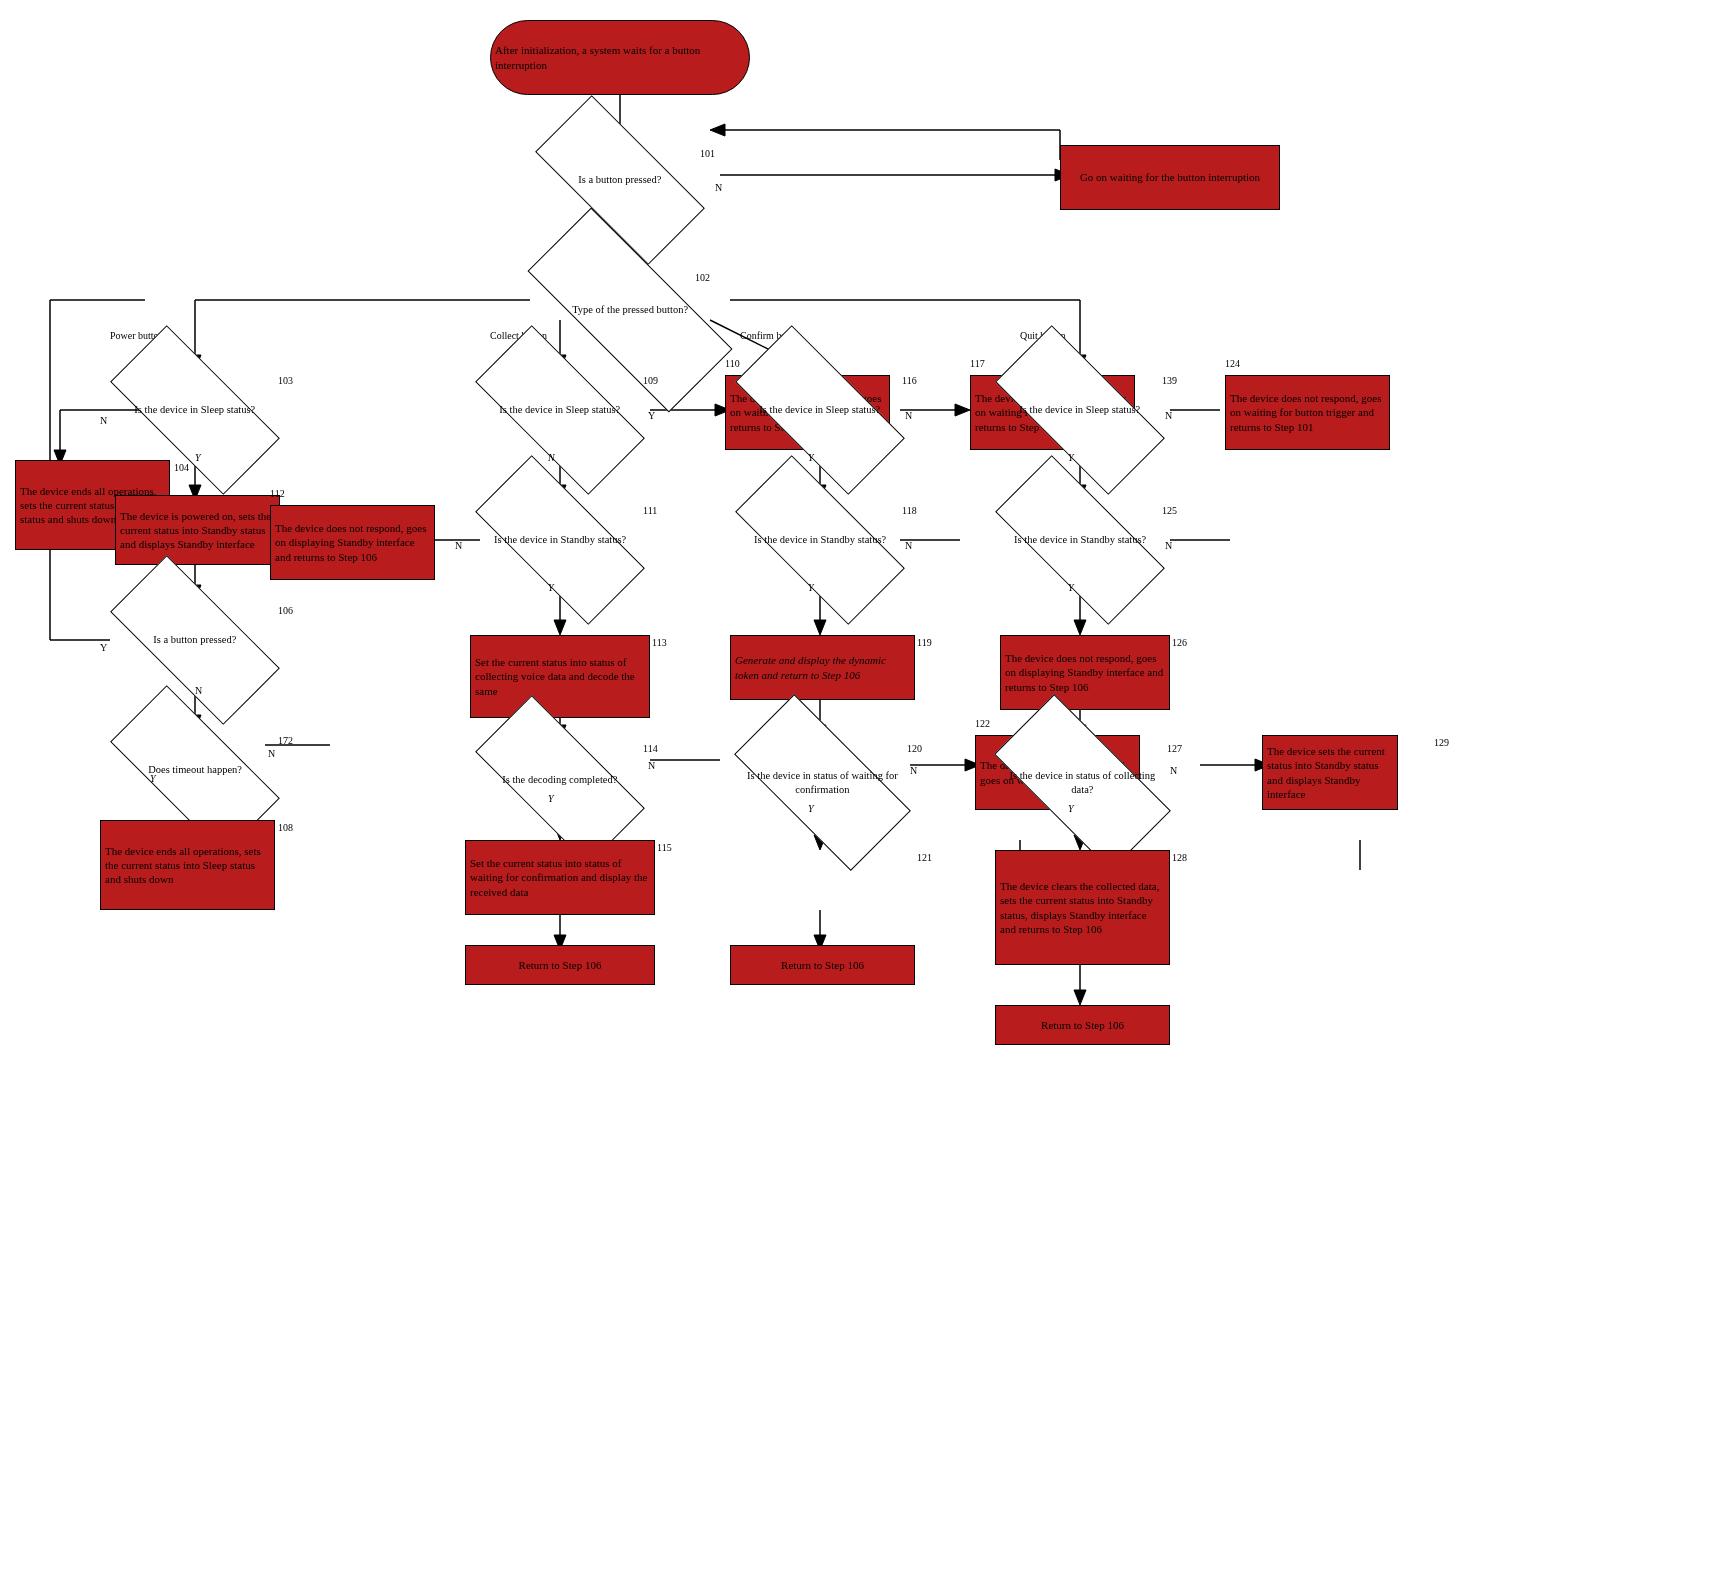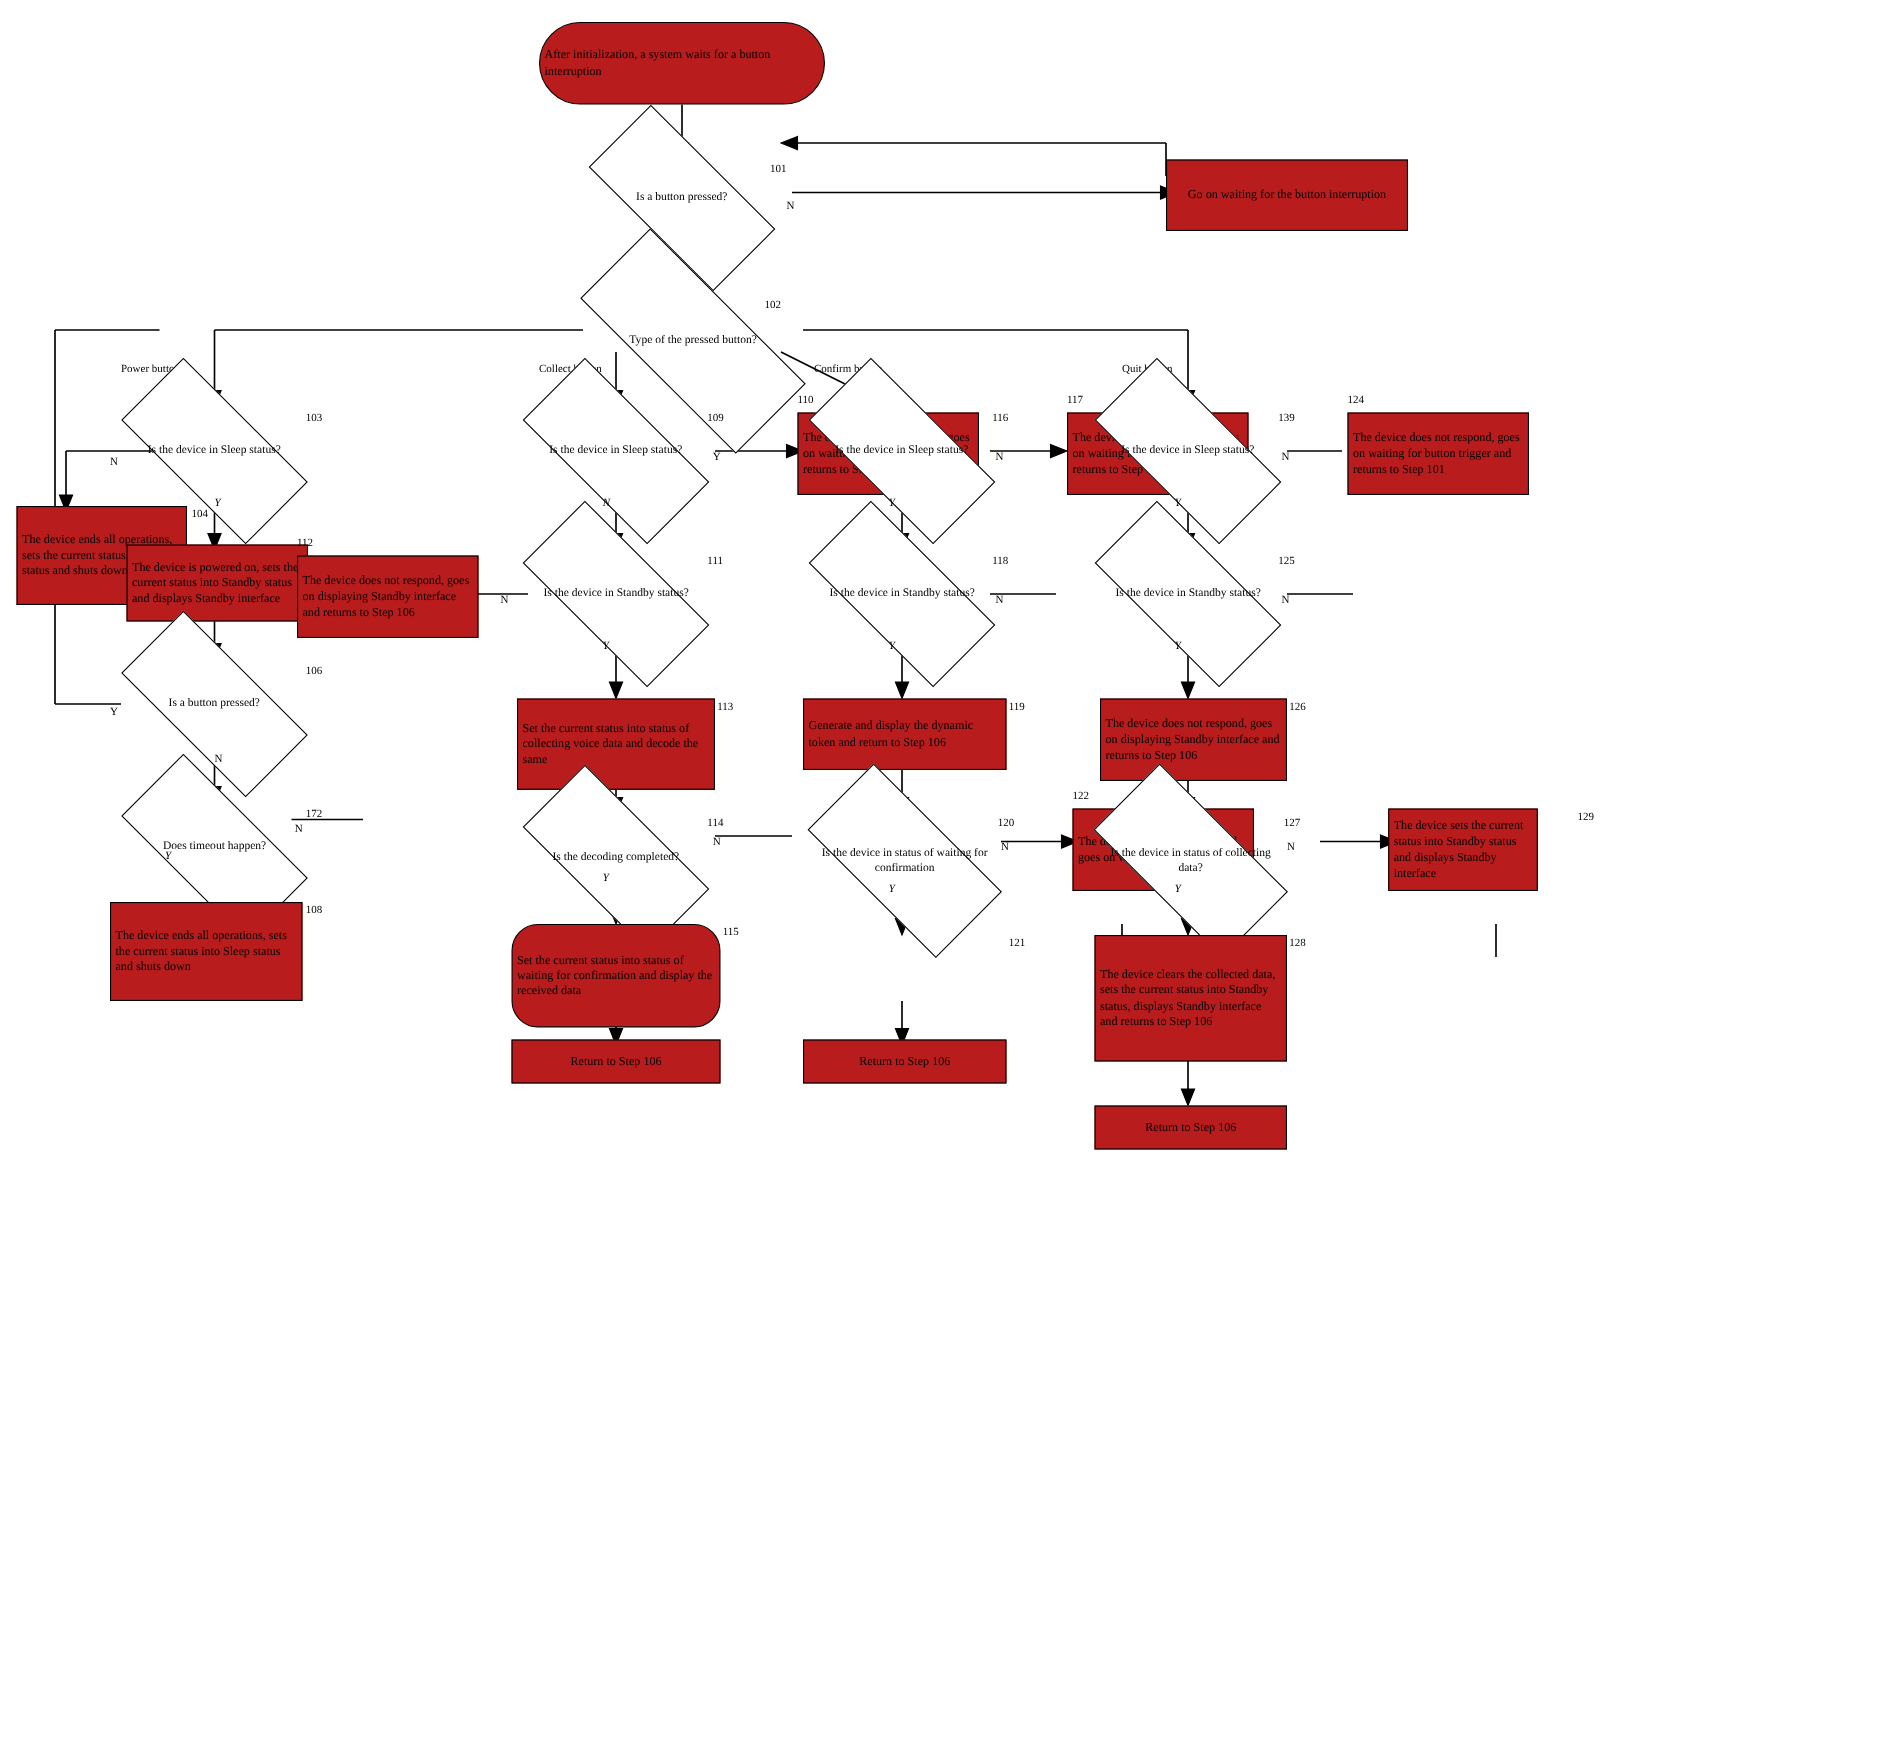--- a/index.html
+++ b/index.html
@@ -304,21 +304,21 @@
 
   <div class="diamond" style="left:480px;top:740px;width:160px;height:80px;border:1.5px solid #000;">
     <div class="diamond-text">
       <span>Is the decoding completed?</span>
     </div>
   </div>
   <div class="label" style="left:643px;top:743px;">114</div>
   <div class="label" style="left:648px;top:760px;">N</div>
   <div class="label" style="left:548px;top:793px;font-style:italic;">Y</div>
 
-  <div class="box" style="left:465px;top:840px;width:190px;height:94px;border-radius:24px;">
+  <div class="box" style="left:465px;top:840px;width:190px;height:75px;">
     <span>Set the current status into status of waiting for confirmation and display the received data</span>
   </div>
   <div class="label" style="left:657px;top:842px;">115</div>
 
   <div class="box" style="left:465px;top:945px;width:190px;height:40px;">
     <span>Return to Step 106</span>
   </div>
 
   <div class="diamond" style="left:740px;top:370px;width:160px;height:80px;border:1.5px solid #000;">
     <div class="diamond-text">
@@ -336,21 +336,21 @@
 
   <div class="diamond" style="left:740px;top:500px;width:160px;height:80px;border:1.5px solid #000;">
     <div class="diamond-text">
       <span>Is the device in Standby status?</span>
     </div>
   </div>
   <div class="label" style="left:902px;top:505px;">118</div>
   <div class="label" style="left:905px;top:540px;">N</div>
   <div class="label" style="left:808px;top:582px;font-style:italic;">Y</div>
 
-  <div class="box" style="left:730px;top:635px;width:185px;height:65px;">
+  <div class="box" style="left:730px;top:635px;width:185px;height:65px;font-style:italic;">
     <span>Generate and display the dynamic token and return to Step 106</span>
   </div>
   <div class="label" style="left:917px;top:637px;">119</div>
 
   <div class="diamond" style="left:740px;top:740px;width:165px;height:85px;border:1.5px solid #000;">
     <div class="diamond-text">
       <span>Is the device in status of waiting for confirmation</span>
     </div>
   </div>
   <div class="label" style="left:907px;top:743px;">120</div>

